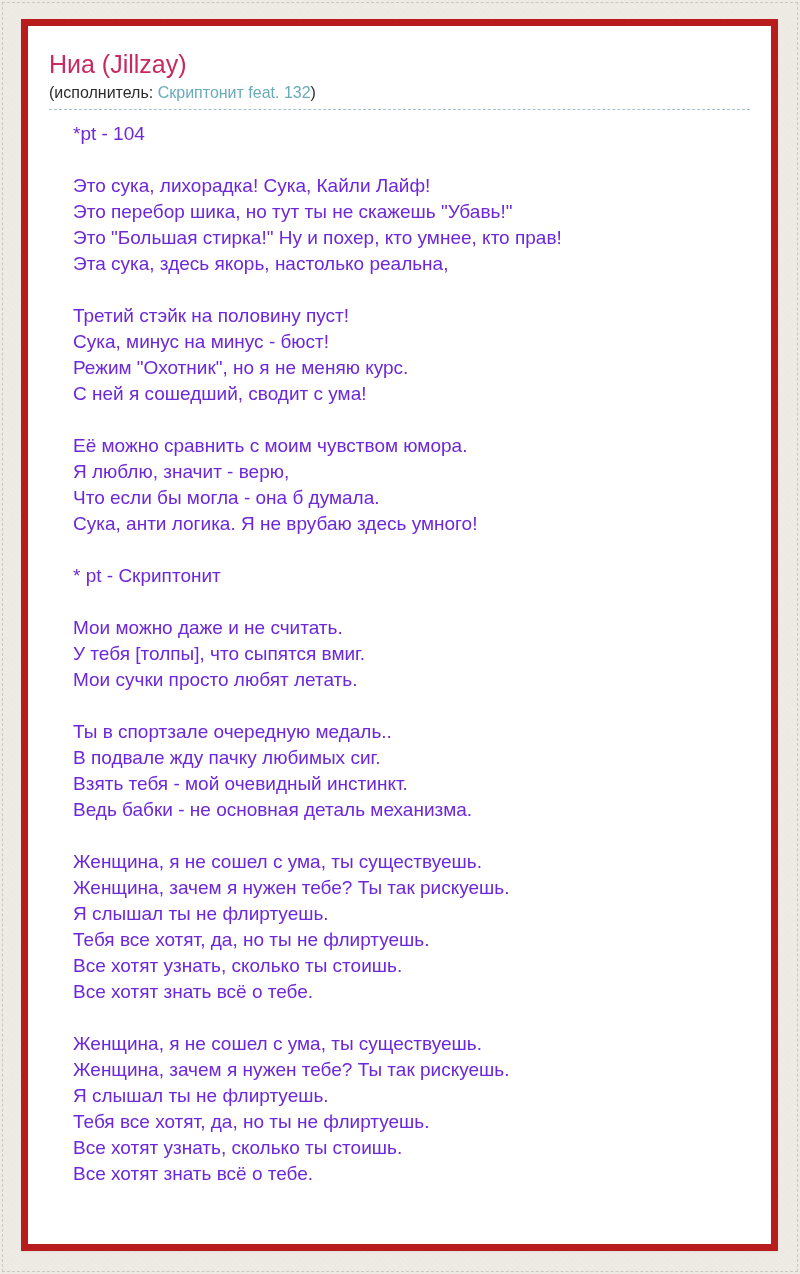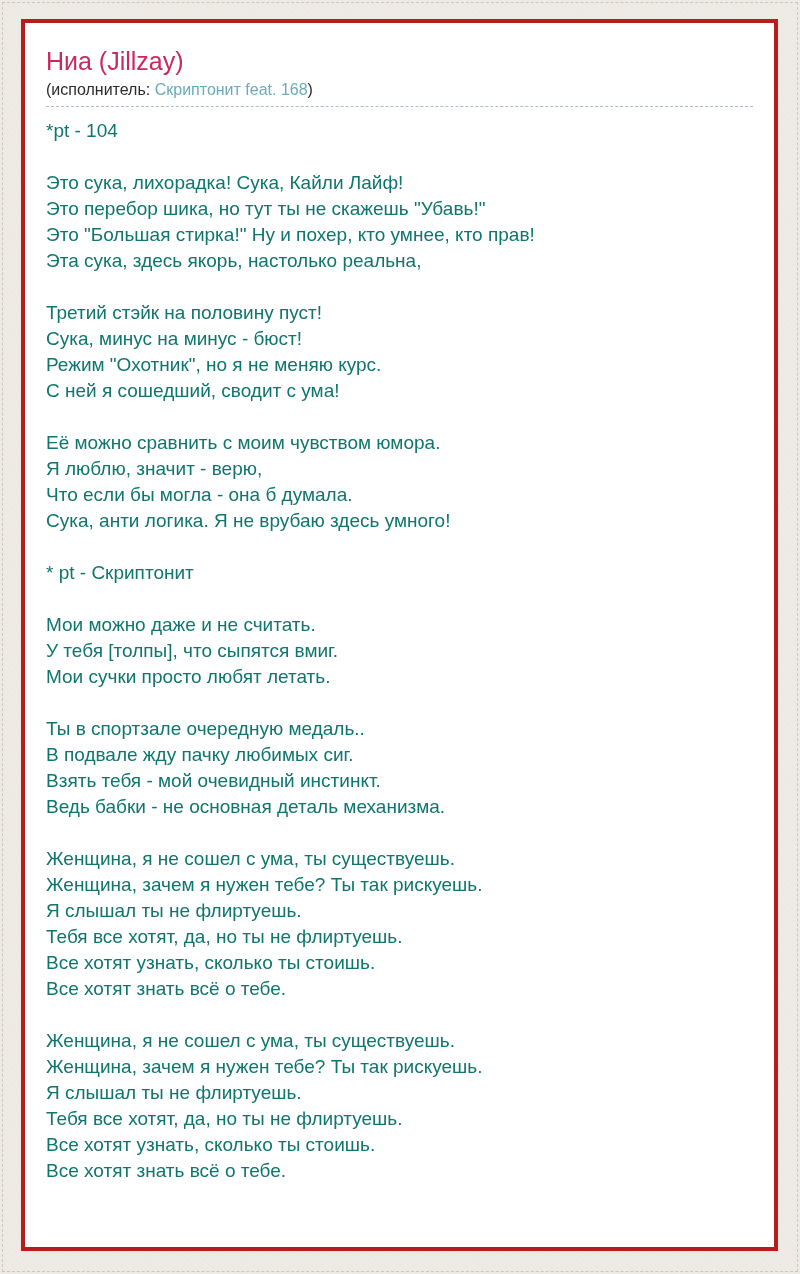--- a/index.html
+++ b/index.html
@@ -32,21 +32,21 @@
     pointer-events: none;
   }
   .lyrics-card {
     position: absolute;
     left: 21px;
     top: 19px;
     width: 757px;
     height: 1232px;
     box-sizing: border-box;
     background: #ffffff;
-    border: 4px solid #b91c1c;
+    border: 7px solid #b91c1c;
     box-shadow: 0 1px 2px rgba(0,0,0,0.06);
     padding: 24px 21px 24px 21px;
   }
   .song-title {
     margin: 0;
     font-size: 25px;
     font-weight: 400;
     line-height: 1.15;
     color: #c9295e;
   }
@@ -60,37 +60,38 @@
   }
   .artist-link {
     color: #68acba;
     text-decoration: none;
     cursor: pointer;
   }
   .lyrics-text {
     margin-top: 11px;
     font-size: 19px;
     line-height: 26px;
-    color: #0f766e;
+    color: #6d28d9;
+    margin-left: 24px;
   }
   .stanza { margin-bottom: 26px; }
   .stanza:last-child { margin-bottom: 0; }
   .lyric-line { white-space: pre-wrap; }
 </style>
 </head>
 <body>
 
 <div class="page-bg-texture"></div>
 <div class="stitch-frame"></div>
 
 <div class="lyrics-card">
   <h1 class="song-title">Ниа (Jillzay)</h1>
 
   <div class="artist-line">
-    <span>(исполнитель: </span><a class="artist-link">Скриптонит feat. 168</a><span>)</span>
+    <span>(исполнитель: </span><a class="artist-link">Скриптонит feat. 132</a><span>)</span>
   </div>
 
   <div class="lyrics-text">
       <div class="stanza">
         <div class="lyric-line">*pt - 104</div>
       </div>
       <div class="stanza">
         <div class="lyric-line">Это сука, лихорадка! Сука, Кайли Лайф!</div>
         <div class="lyric-line">Это перебор шика, но тут ты не скажешь "Убавь!"</div>
         <div class="lyric-line">Это "Большая стирка!" Ну и похер, кто умнее, кто прав!</div>

